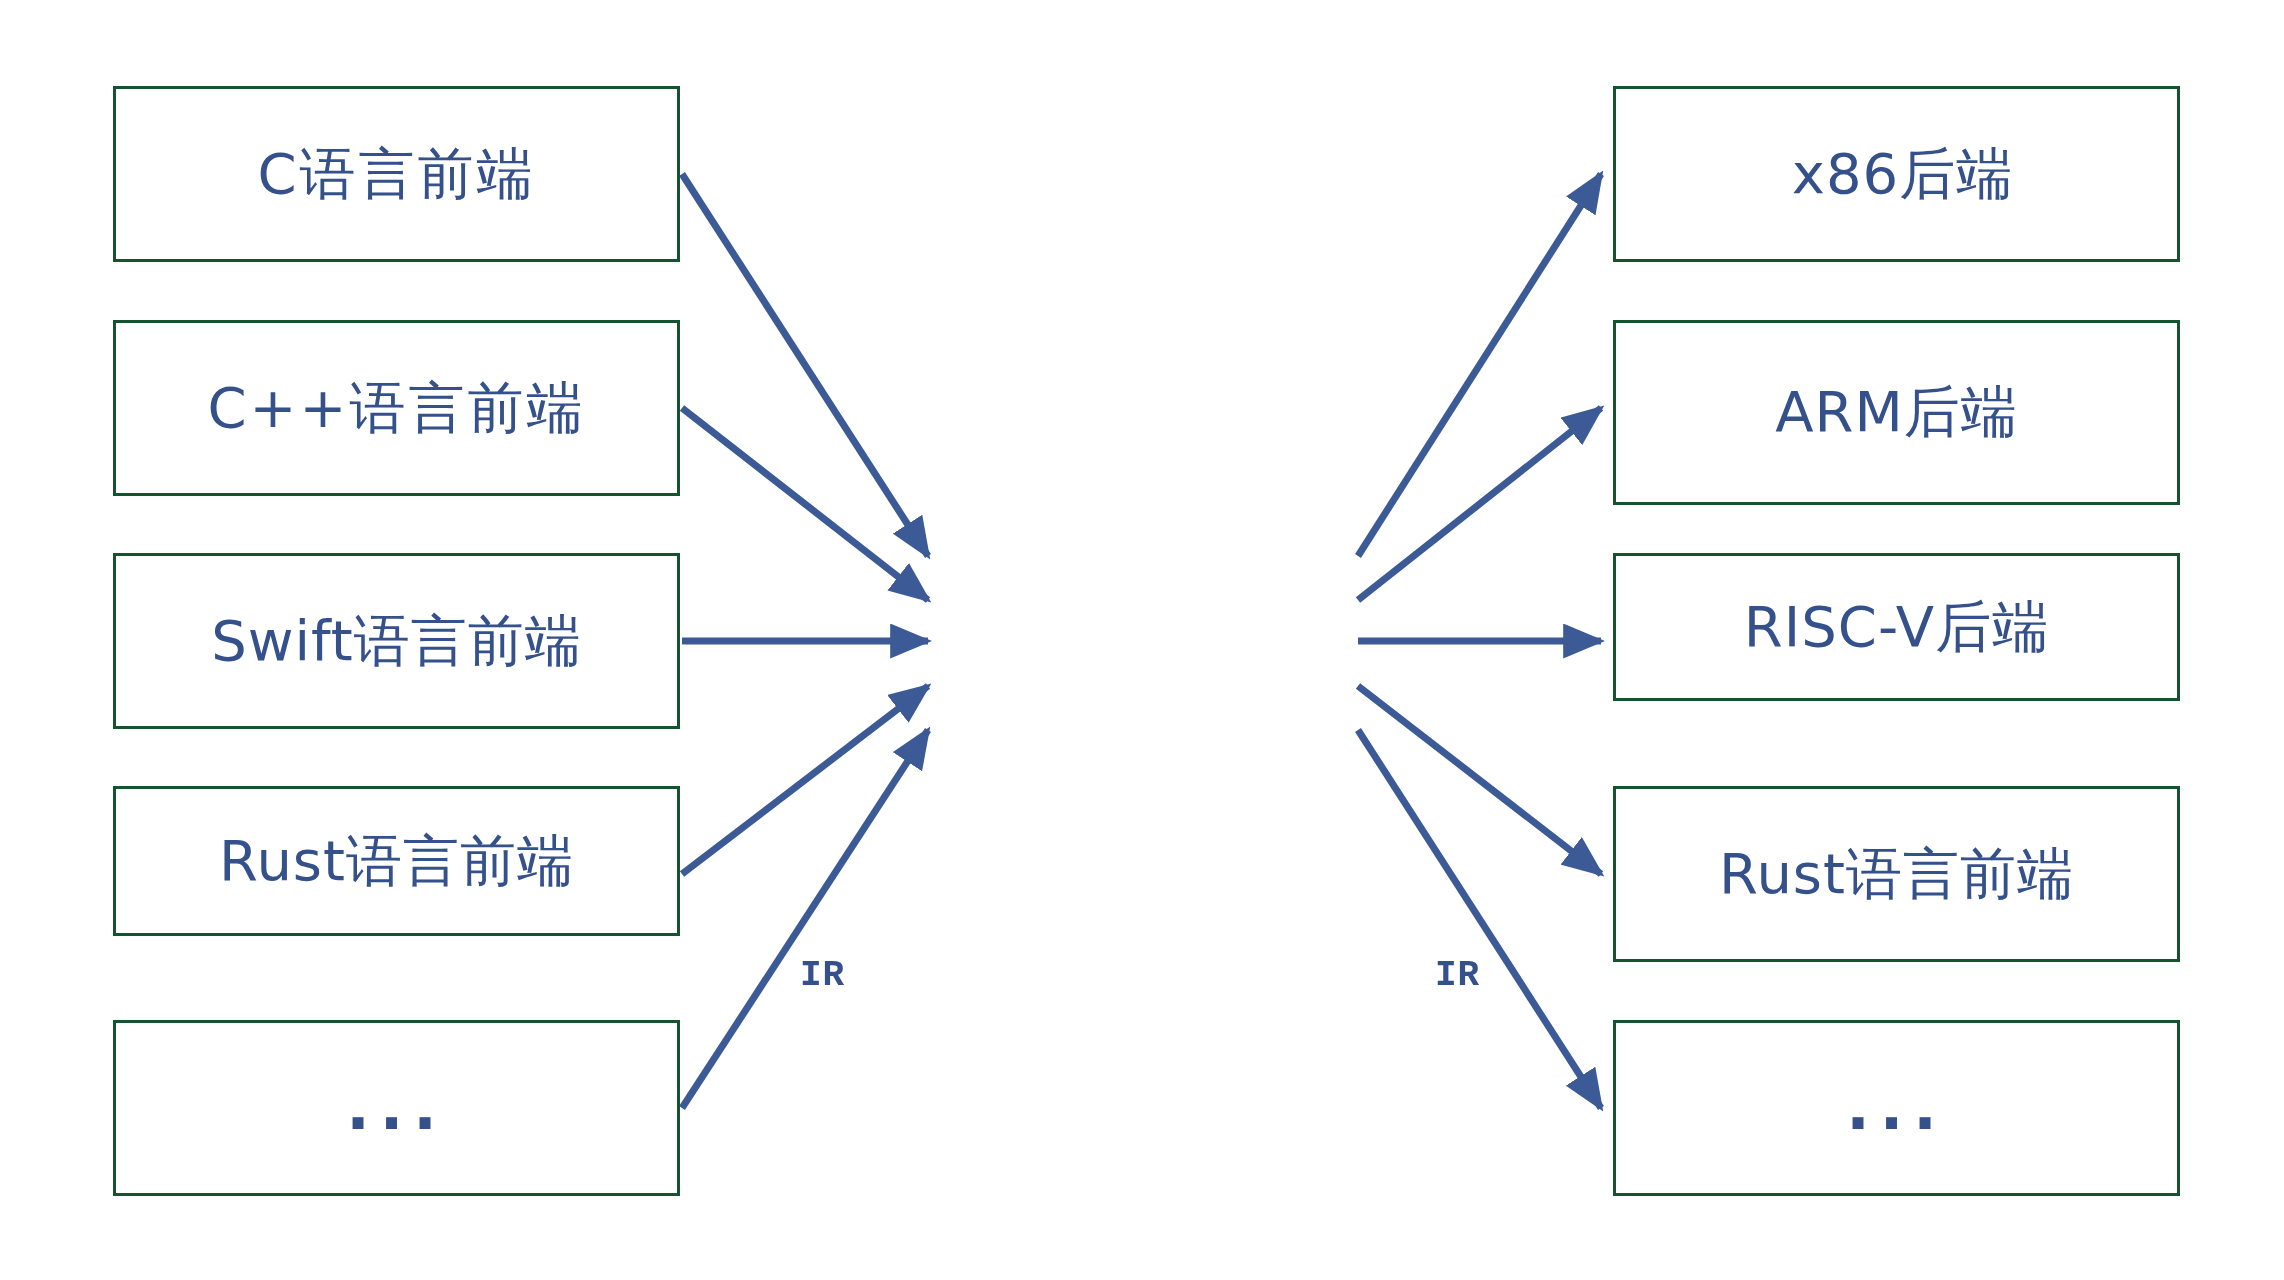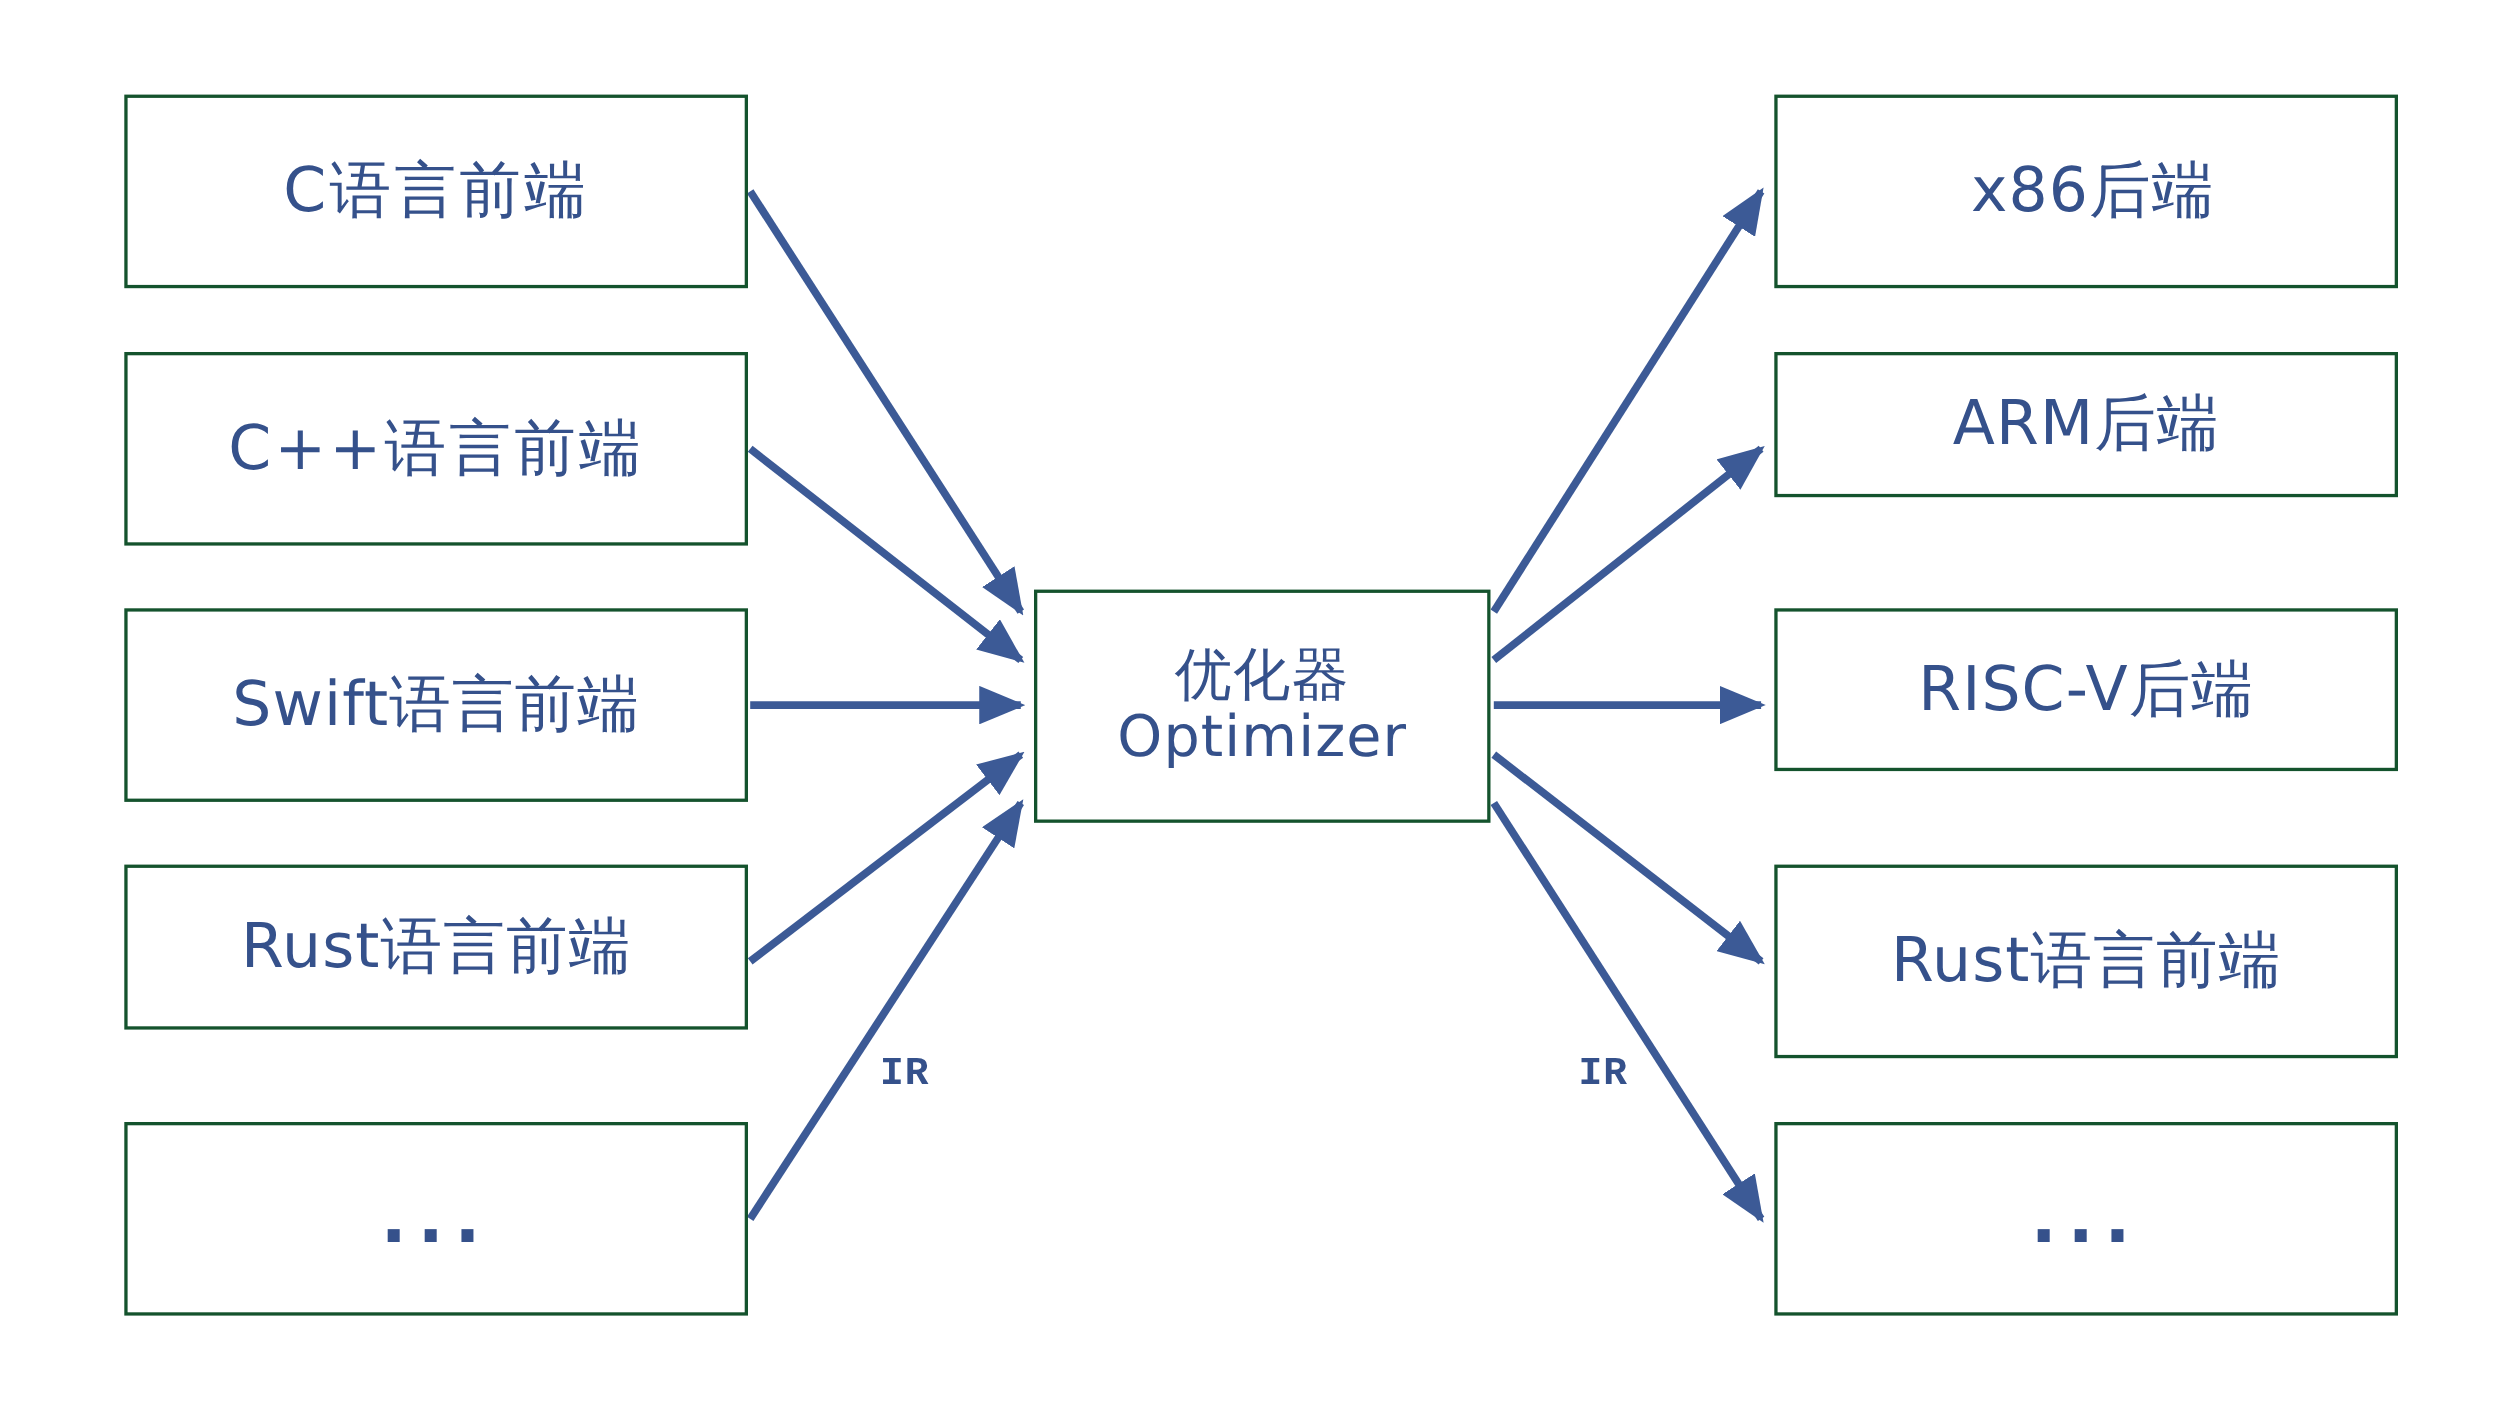--- a/index.html
+++ b/index.html
@@ -107,30 +107,26 @@
   </div>
 
   <div class="node" style="left:113px; top:786px; width:567px; height:150px;">
     <span class="node-label">Rust语言前端</span>
   </div>
 
   <div class="node" style="left:113px; top:1020px; width:567px; height:176px;">
     <span class="node-label dots">...</span>
   </div>
 
-  <div class="node center-node" style="left:940px; top:536px; width:415px; height:212px; flex-direction:column;">
-    <span class="node-label">优化器</span>
-    <span class="node-label">Optimizer</span>
-  </div>
 
   <div class="node" style="left:1613px; top:86px; width:567px; height:176px;padding-left:12px;">
     <span class="node-label">x86后端</span>
   </div>
 
-  <div class="node" style="left:1613px; top:320px; width:567px; height:132px;">
+  <div class="node" style="left:1613px; top:320px; width:567px; height:185px;">
     <span class="node-label">ARM后端</span>
   </div>
 
   <div class="node" style="left:1613px; top:553px; width:567px; height:148px;">
     <span class="node-label">RISC-V后端</span>
   </div>
 
   <div class="node" style="left:1613px; top:786px; width:567px; height:176px;">
     <span class="node-label">Rust语言前端</span>
   </div>

